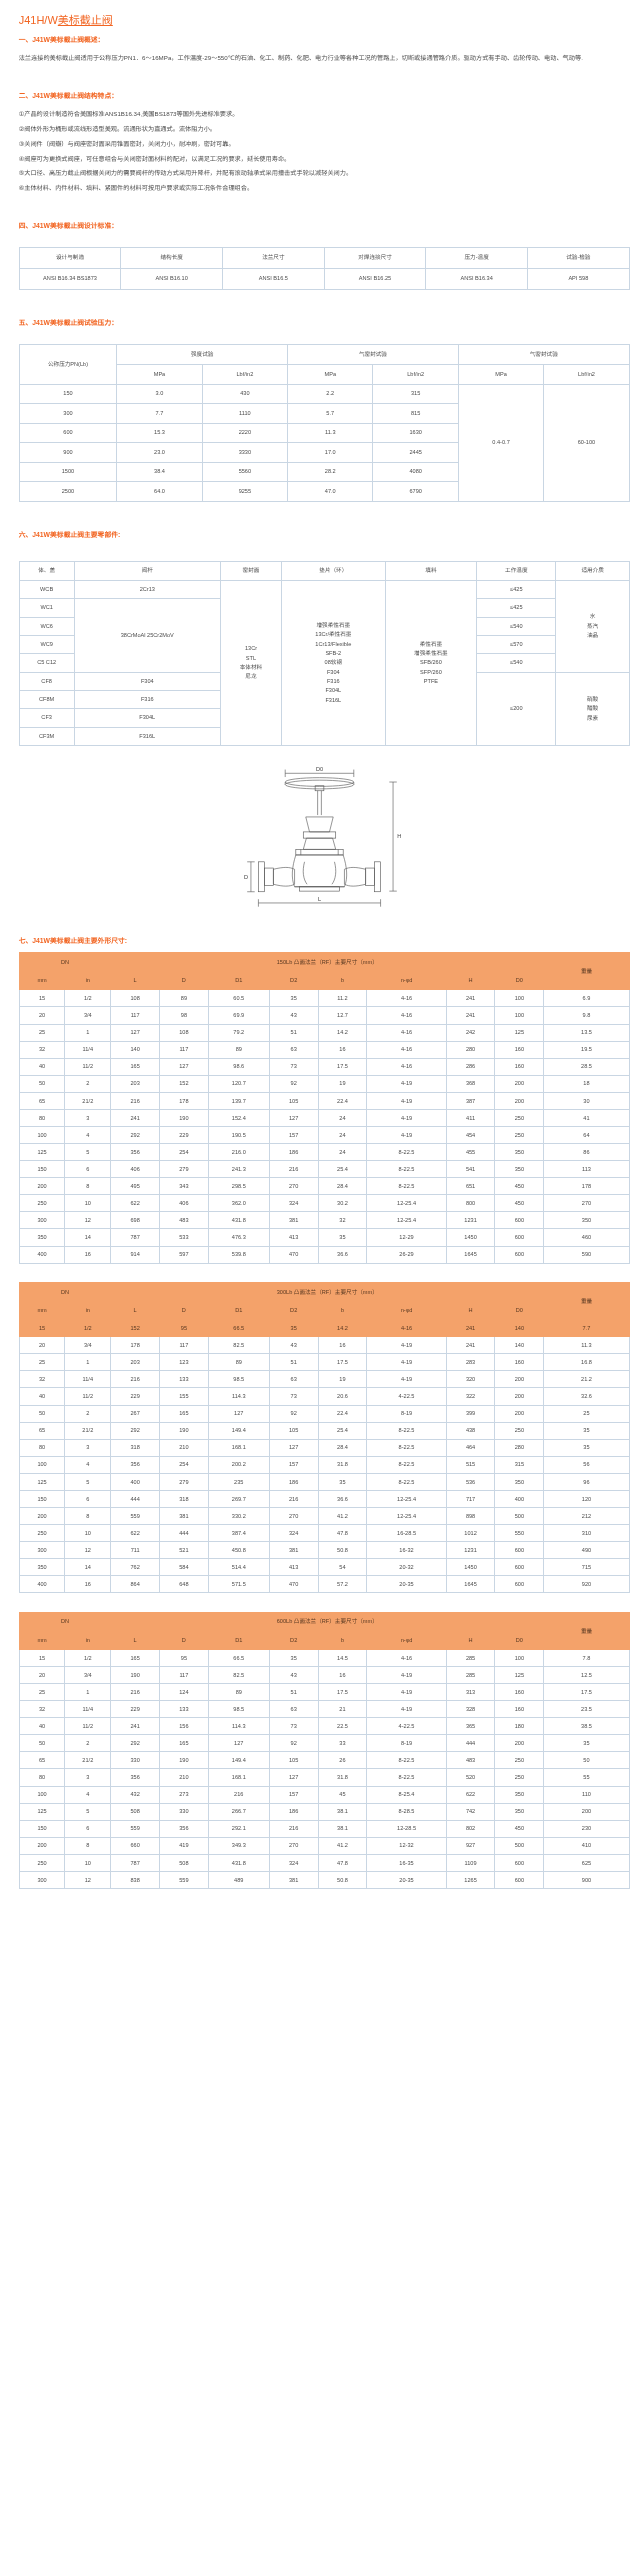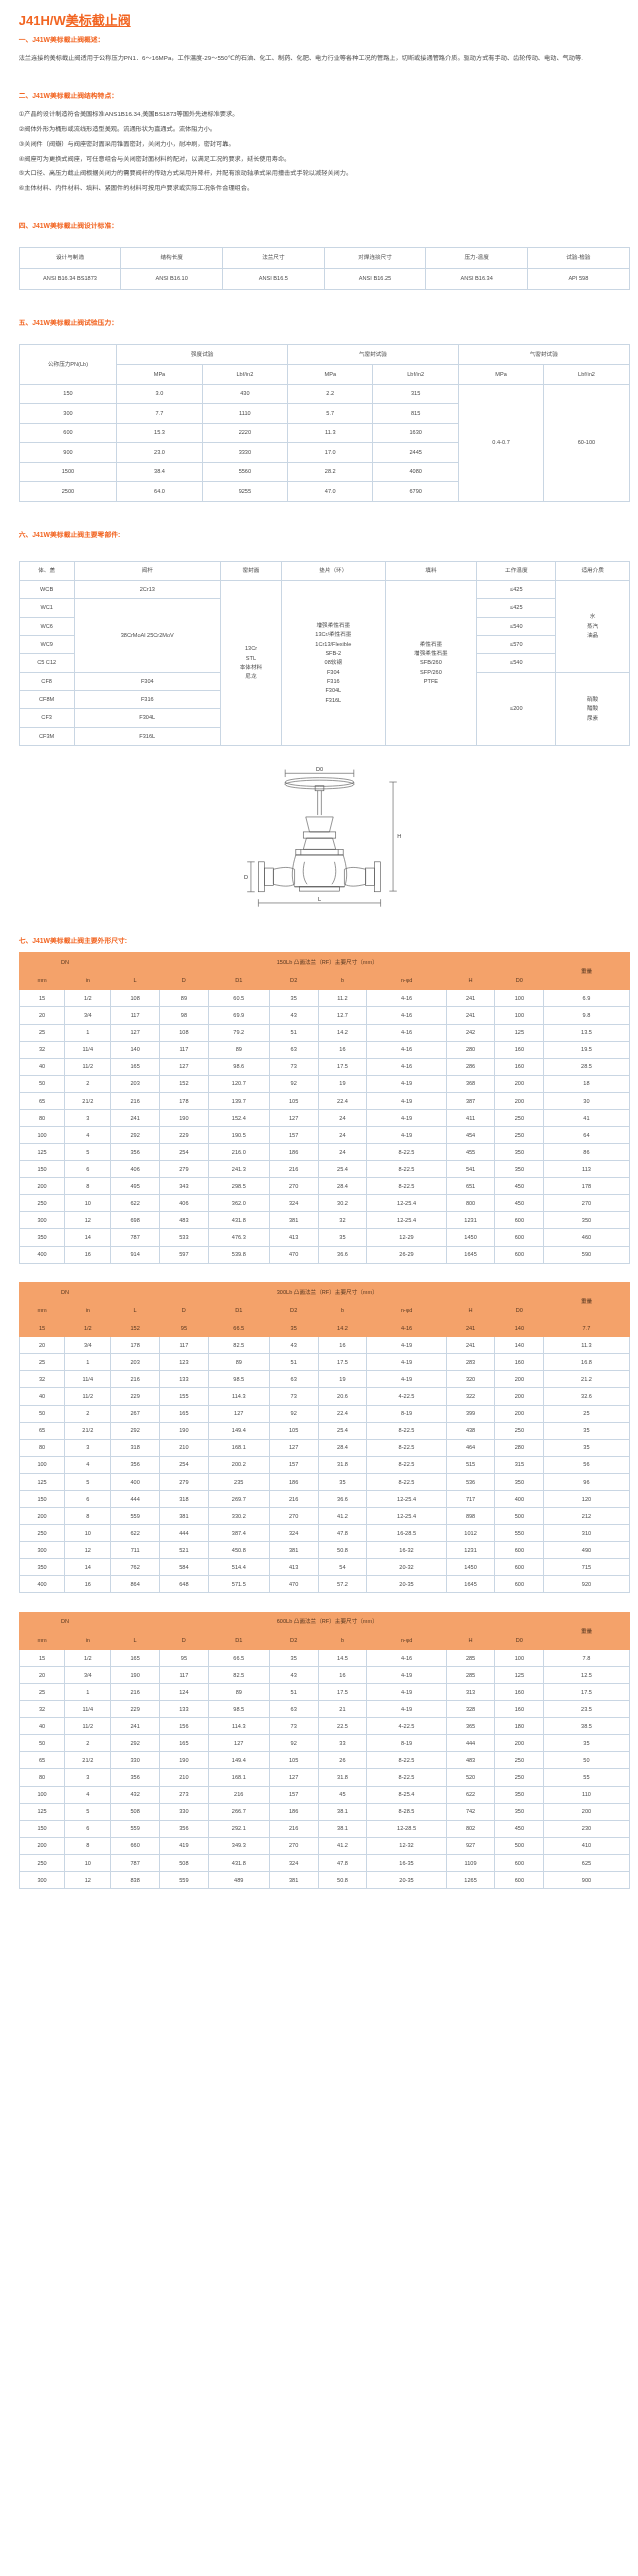--- a/index.html
+++ b/index.html
@@ -12,22 +12,22 @@
     font-family: "Liberation Sans", "DejaVu Sans", sans-serif;
     color: #333333;
     -webkit-font-smoothing: antialiased;
   }
   .page {
     width: 639px;
     box-sizing: border-box;
     padding: 11.2px 8.7px 18.7px 8.7px;
   }
   h1.doc-title {
-    font-size: 13px;
-    font-weight: bold;
+    font-size: 11px;
+    font-weight: normal;
     color: #f26522;
     margin: 3.7px 0 0 10px;
     line-height: 11.2px;
   }
   h1.doc-title .link {
     text-decoration: underline;
     color: #f26522;
   }
   h2.section-title {
     font-size: 6.8px;

